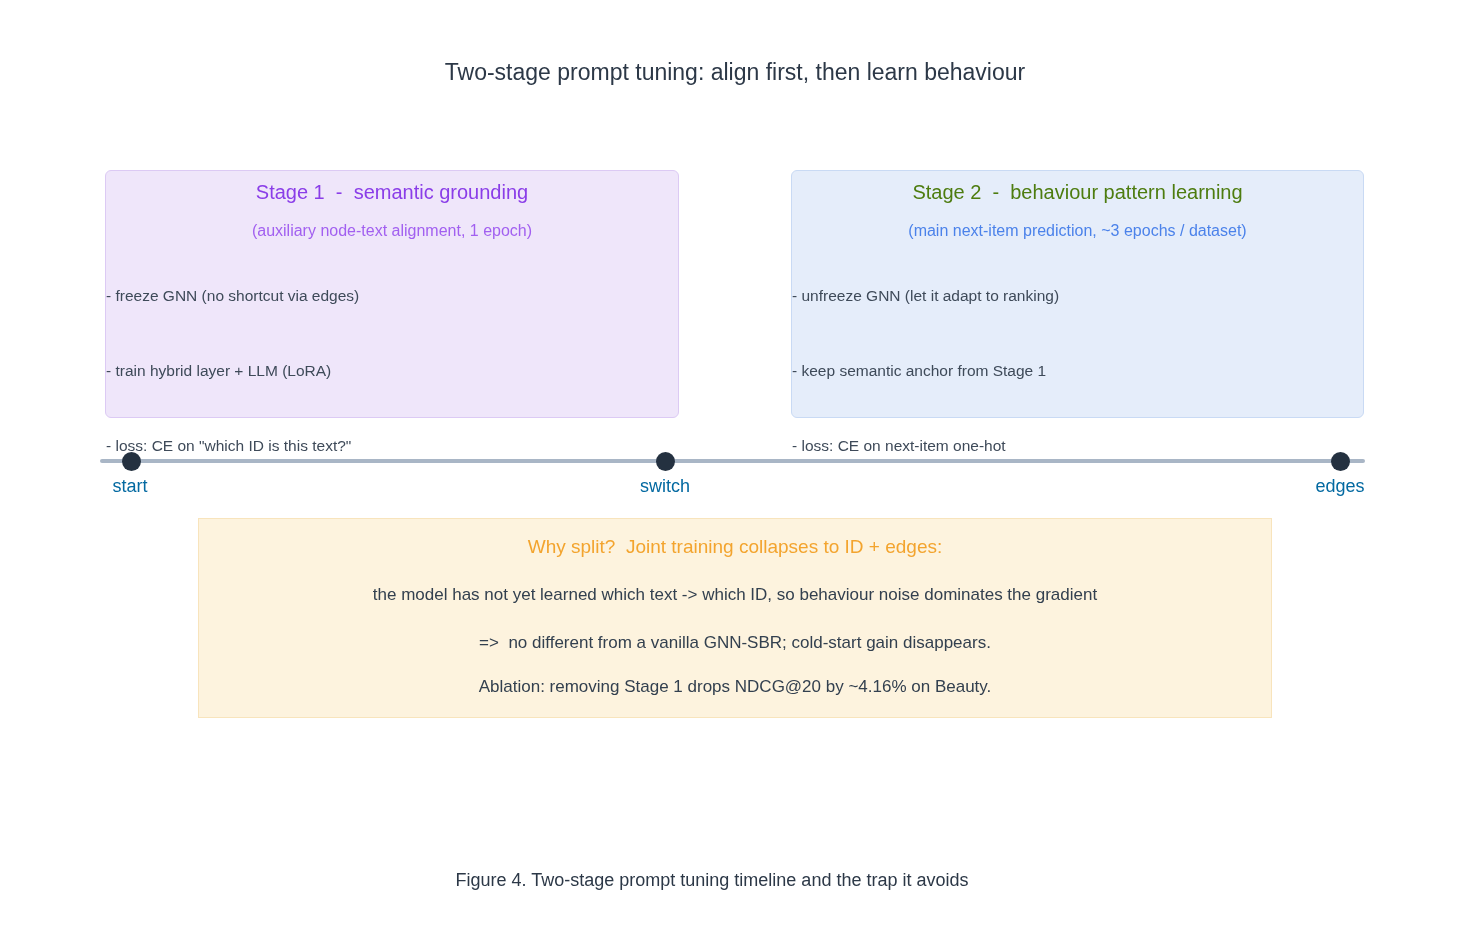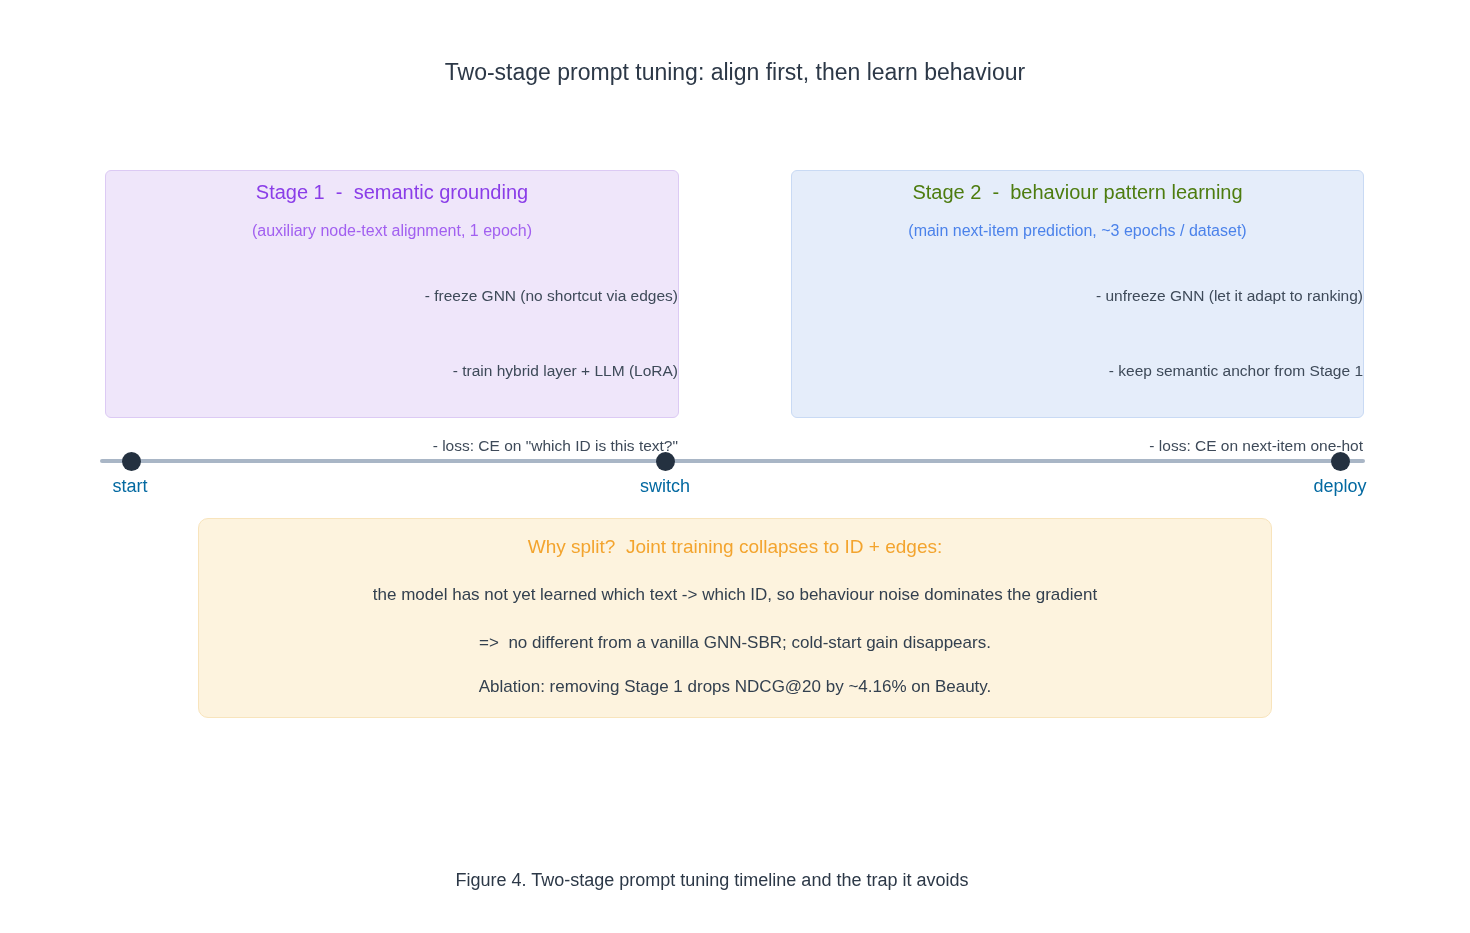--- a/index.html
+++ b/index.html
@@ -68,21 +68,21 @@
     font-size: 16px;
     line-height: 18px;
   }
   .stage1 .stage-subtitle { color: #a260f0; }
   .stage2 .stage-subtitle { color: #4b82ea; }
   .stage-bullets {
     position: absolute;
     top: 62px;
     left: 0;
     width: 100%;
-    text-align: right;
+    text-align: left;
     font-size: 15.5px;
     line-height: 25px;
     color: #3e4a59;
   }
 
   .timeline-line {
     position: absolute;
     left: 100px;
     top: 459px;
     width: 1265px;
@@ -113,21 +113,21 @@
   .timeline-label.label-deploy { left: 1340px; }
 
   .why-box {
     position: absolute;
     left: 198px;
     top: 518px;
     width: 1074px;
     height: 200px;
     background: #fdf3de;
     border: 1.5px solid #f8e4bc;
-    border-radius: 10px;
+    border-radius: 0;
     box-sizing: border-box;
   }
   .why-heading {
     position: absolute;
     top: 17px;
     left: 0;
     width: 100%;
     text-align: center;
     font-size: 19px;
     line-height: 22px;
@@ -182,21 +182,21 @@
       <div>- loss: CE on next-item one-hot</div>
     </div>
   </section>
 
   <div class="timeline-line"></div>
   <div class="timeline-dot dot-start"></div>
   <div class="timeline-dot dot-switch"></div>
   <div class="timeline-dot dot-deploy"></div>
   <div class="timeline-label label-start">start</div>
   <div class="timeline-label label-switch">switch</div>
-  <div class="timeline-label label-deploy">deploy</div>
+  <div class="timeline-label label-deploy">edges</div>
 
   <section class="why-box">
     <div class="why-heading">Why split?  Joint training collapses to ID + edges:</div>
     <div class="why-line l2">=&gt;  no different from a vanilla GNN-SBR; cold-start gain disappears.</div>
     <div class="why-line l1">the model has not yet learned which text -&gt; which ID, so behaviour noise dominates the gradient</div>
     <div class="why-line l3">Ablation: removing Stage 1 drops NDCG@20 by ~4.16% on Beauty.</div>
   </section>
 
   <div class="figure-caption">Figure 4. Two-stage prompt tuning timeline and the trap it avoids</div>
 

